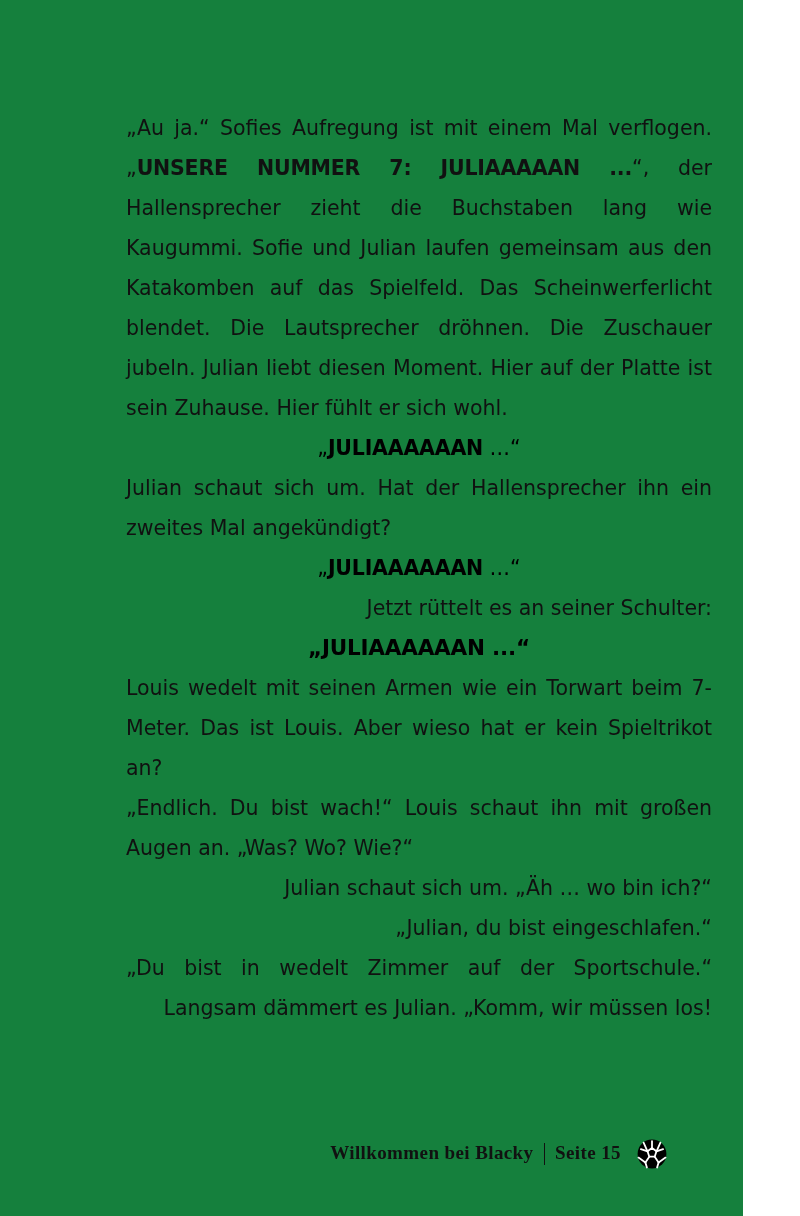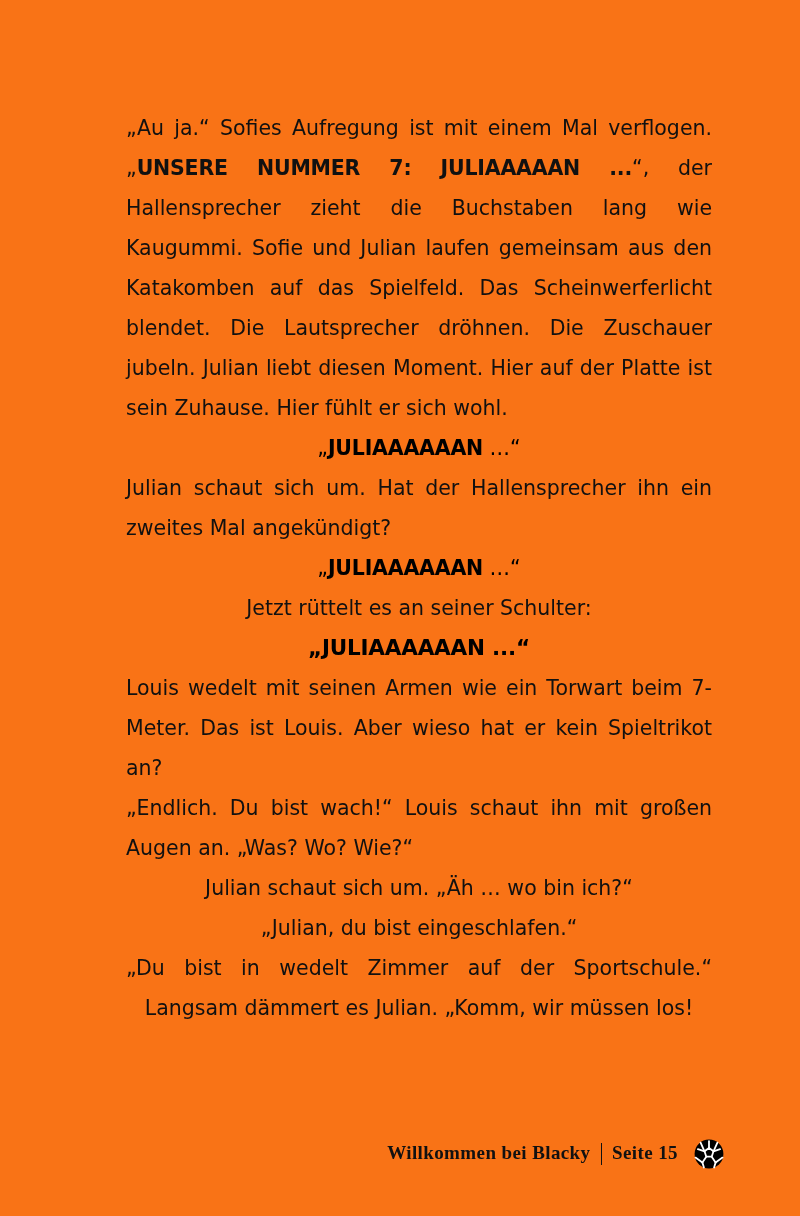--- a/index.html
+++ b/index.html
@@ -2,23 +2,23 @@
 <html><head>
 <meta charset="utf-8">
 <style>
   html, body {
     margin: 0;
     padding: 0;
     background: #ffffff;
   }
   .page {
     position: relative;
-    width: 800px;
+    width: 743px;
     height: 1216px;
-    background: #f97316;
+    background: #15803d;
     font-family: "DejaVu Sans", sans-serif;
     overflow: hidden;
   }
   .text-column {
     position: absolute;
     left: 126px;
     top: 108px;
     width: 586px;
   }
   .para {
@@ -30,21 +30,21 @@
     text-align: justify;
     text-justify: inter-word;
     hyphens: manual;
     -webkit-hyphens: manual;
   }
   
   .para.justify-all {
     text-align-last: justify;
   }
   .para.left {
-    text-align: center;
+    text-align: right;
   }
   .shout {
     margin: 0;
     color: #000000;
     font-family: "DejaVu Sans", sans-serif;
     font-size: 20.5px;
     line-height: 40px;
     text-align: center;
   }
   .shout .bold {

